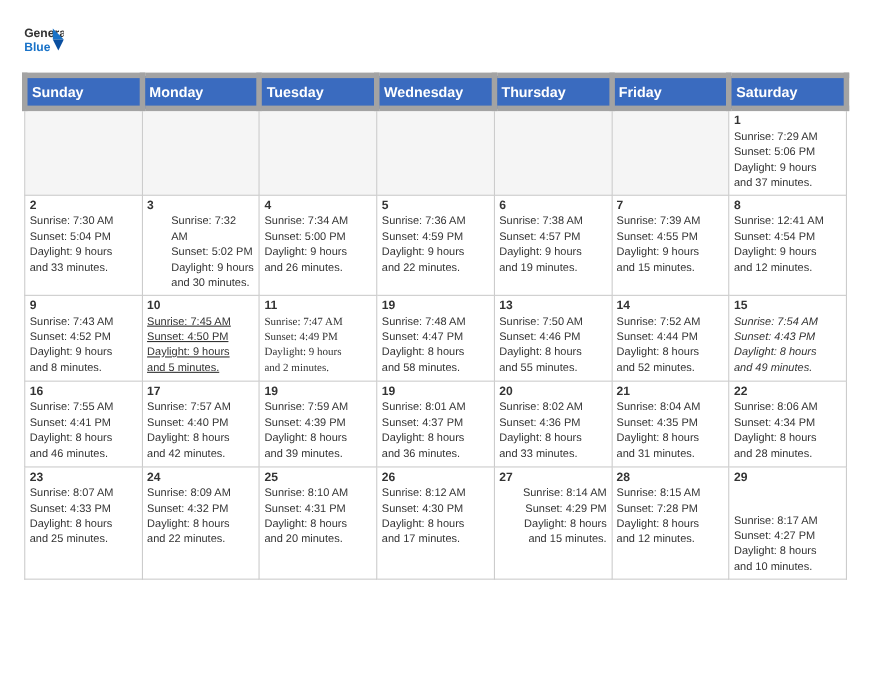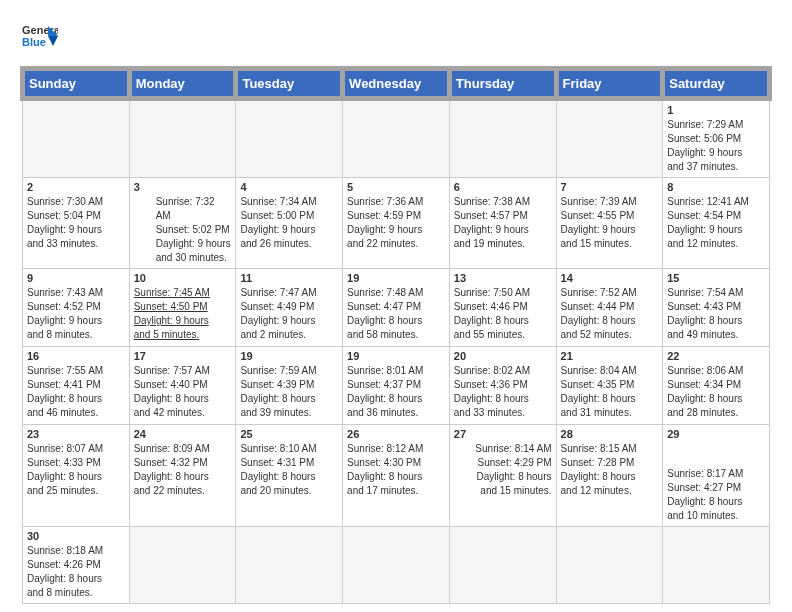--- a/index.html
+++ b/index.html
@@ -192,21 +192,21 @@
           </td>
           <td>
             <span class="day-number">10</span>
             <div class="day-info" style="white-space: pre-line; text-decoration: underline;">Sunrise: 7:45 AM
 Sunset: 4:50 PM
 Daylight: 9 hours
 and 5 minutes.</div>
           </td>
           <td>
             <span class="day-number">11</span>
-            <div class="day-info" style="white-space: pre-line;">Sunrise: 7:47 AM
+            <div class="day-info" style="white-space: pre-line; font-family: Liberation Serif, serif;">Sunrise: 7:47 AM
 Sunset: 4:49 PM
 Daylight: 9 hours
 and 2 minutes.</div>
           </td>
           <td>
             <span class="day-number">19</span>
             <div class="day-info" style="white-space: pre-line;">Sunrise: 7:48 AM
 Sunset: 4:47 PM
 Daylight: 8 hours
 and 58 minutes.</div>
@@ -220,21 +220,21 @@
           </td>
           <td>
             <span class="day-number">14</span>
             <div class="day-info" style="white-space: pre-line;">Sunrise: 7:52 AM
 Sunset: 4:44 PM
 Daylight: 8 hours
 and 52 minutes.</div>
           </td>
           <td>
             <span class="day-number">15</span>
-            <div class="day-info" style="white-space: pre-line;">Sunrise: 7:54 AM
+            <div class="day-info" style="white-space: pre-line; font-style: italic;">Sunrise: 7:54 AM
 Sunset: 4:43 PM
 Daylight: 8 hours
 and 49 minutes.</div>
           </td>
         </tr>
         <tr>
           <td>
             <span class="day-number">16</span>
             <div class="day-info" style="white-space: pre-line;">Sunrise: 7:55 AM
 Sunset: 4:41 PM
@@ -327,31 +327,16 @@
 Daylight: 8 hours
 and 12 minutes.</div>
           </td>
           <td>
             <span class="day-number">29</span>
             <div class="day-info" style="white-space: pre-line; margin-top: 27px;">Sunrise: 8:17 AM
 Sunset: 4:27 PM
 Daylight: 8 hours
 and 10 minutes.</div>
           </td>
-        </tr>
-        <tr>
-          <td class="last-row">
-            <span class="day-number">30</span>
-            <div class="day-info" style="white-space: pre-line;">Sunrise: 8:18 AM
-Sunset: 4:26 PM
-Daylight: 8 hours
-and 8 minutes.</div>
-          </td>
-          <td class="empty last-row"></td>
-          <td class="empty last-row"></td>
-          <td class="empty last-row"></td>
-          <td class="empty last-row"></td>
-          <td class="empty last-row"></td>
-          <td class="empty last-row"></td>
         </tr>
       </tbody>
   </table>
 </div>
 
 </body></html>

